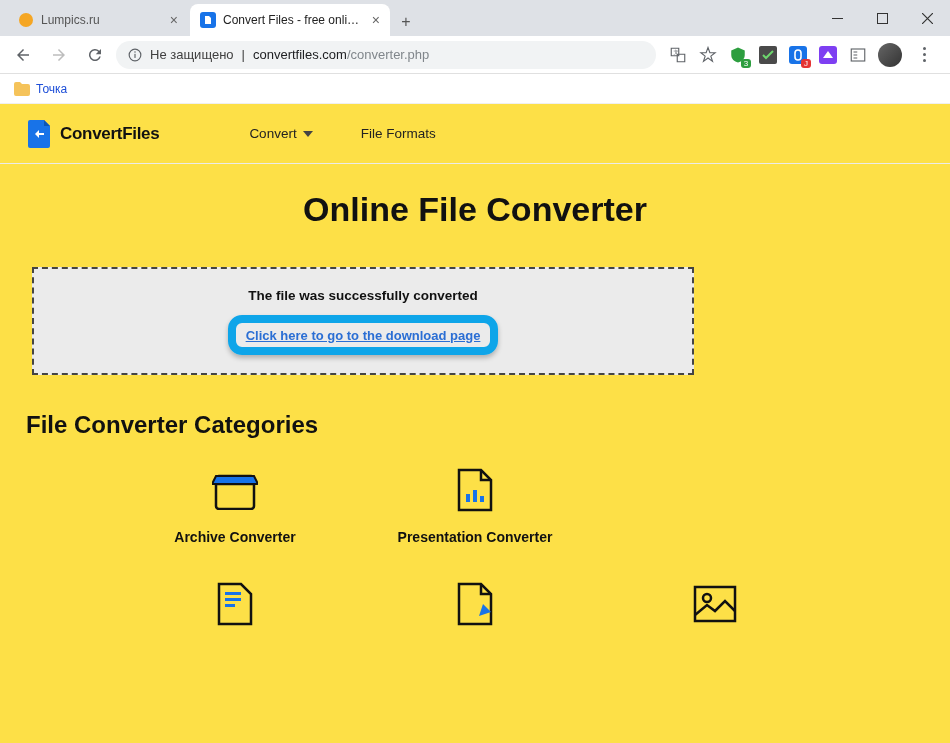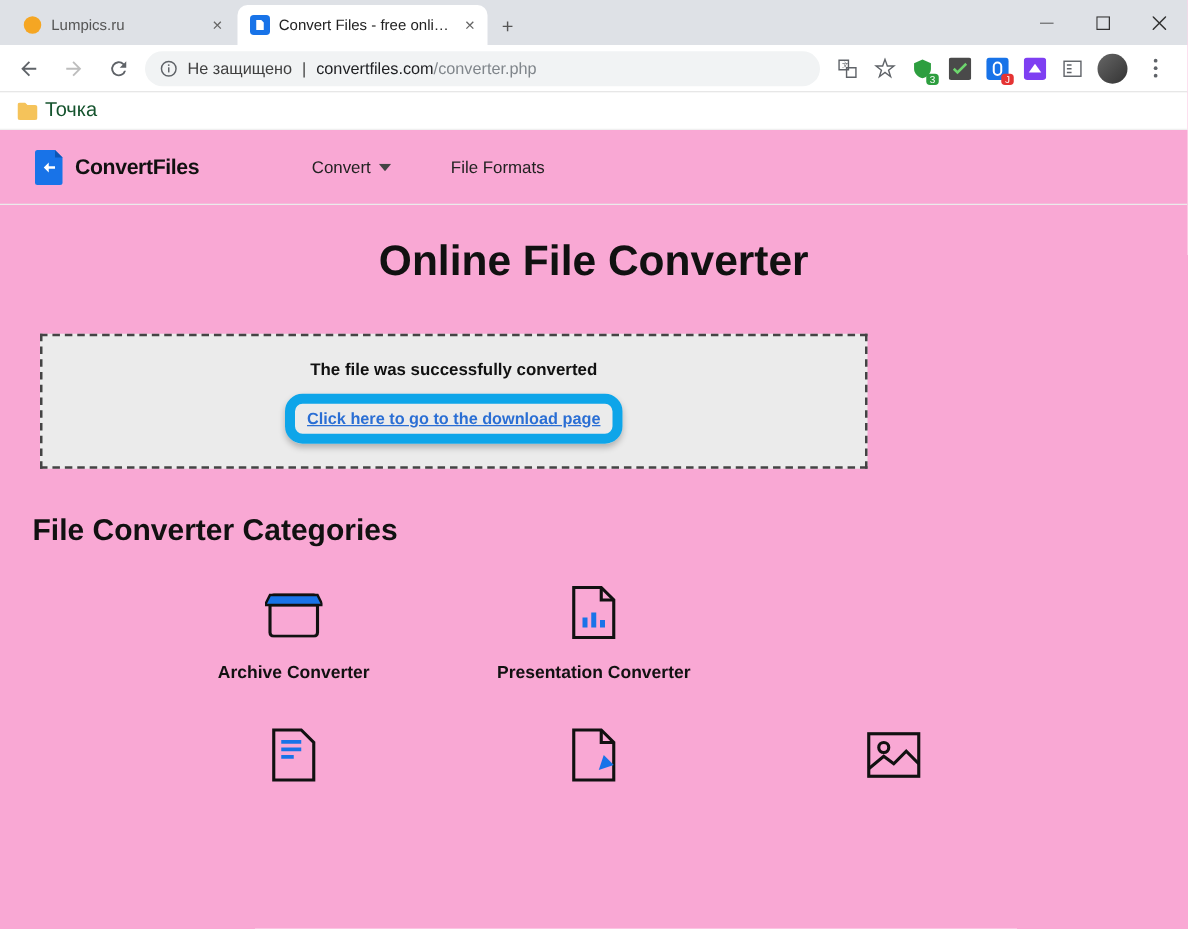--- a/index.html
+++ b/index.html
@@ -21,23 +21,23 @@
 .url-box { flex: 1; height: 28px; background: #f1f3f4; border-radius: 14px; display: flex; align-items: center; padding: 0 12px; font-size: 13px; color: #5f6368; gap: 8px; }
 .url-text { color: #202124; }
 .url-secure { color: #404040; }
 .url-path { color: #80868b; }
 .ext-icons { display: flex; align-items: center; gap: 10px; padding: 0 6px; }
 .ext-icon { width: 20px; height: 20px; display: flex; align-items: center; justify-content: center; position: relative; cursor: pointer; }
 .badge { position: absolute; bottom: -3px; right: -3px; font-size: 8px; color: #fff; border-radius: 3px; padding: 0 2px; min-width: 10px; text-align: center; }
 .avatar { width: 24px; height: 24px; border-radius: 50%; background: linear-gradient(135deg,#666,#333); cursor: pointer; }
 .menu-dots { width: 24px; display: flex; flex-direction: column; align-items: center; gap: 3px; cursor: pointer; }
 .menu-dots span { width: 3px; height: 3px; background: #5f6368; border-radius: 50%; }
-.bookmarks-bar { background: #fff; height: 30px; display: flex; align-items: center; padding: 0 14px; font-size: 16px; color: #14532d; border-bottom: 1px solid #f0f0f0; gap: 6px; }
+.bookmarks-bar { background: #fff; height: 30px; display: flex; align-items: center; padding: 0 14px; font-size: 12px; color: #1d4ed8; border-bottom: 1px solid #f0f0f0; gap: 6px; }
 .bm-folder { width: 16px; height: 14px; display: inline-block; }
-.content { background: #f9a8d4; height: calc(743px - 36px - 38px - 30px); overflow: hidden; position: relative; }
+.content { background: #fde047; height: calc(743px - 36px - 38px - 30px); overflow: hidden; position: relative; }
 .site-header { display: flex; align-items: center; height: 60px; padding: 0 28px; border-bottom: 1px solid #ebebeb; gap: 90px; }
 .brand { display: flex; align-items: center; gap: 8px; cursor: pointer; }
 .brand-logo { width: 24px; height: 28px; }
 .brand-text { font-weight: 800; font-size: 17px; color: #111; letter-spacing: -0.3px; }
 .site-nav { display: flex; gap: 48px; font-size: 13.5px; color: #222; }
 .site-nav-item { cursor: pointer; display: flex; align-items: center; gap: 6px; }
 .page { padding: 0 26px; }
 .main-title { font-size: 34px; font-weight: 700; text-align: center; margin-top: 26px; margin-bottom: 38px; color: #111; }
 .conv-box { margin: 0 6px; height: 108px; background: #ebebeb; border: 2px dashed #444; display: flex; flex-direction: column; align-items: center; justify-content: center; gap: 12px; width: 662px; }
 .conv-msg { font-size: 13.5px; font-weight: 600; color: #111; }

